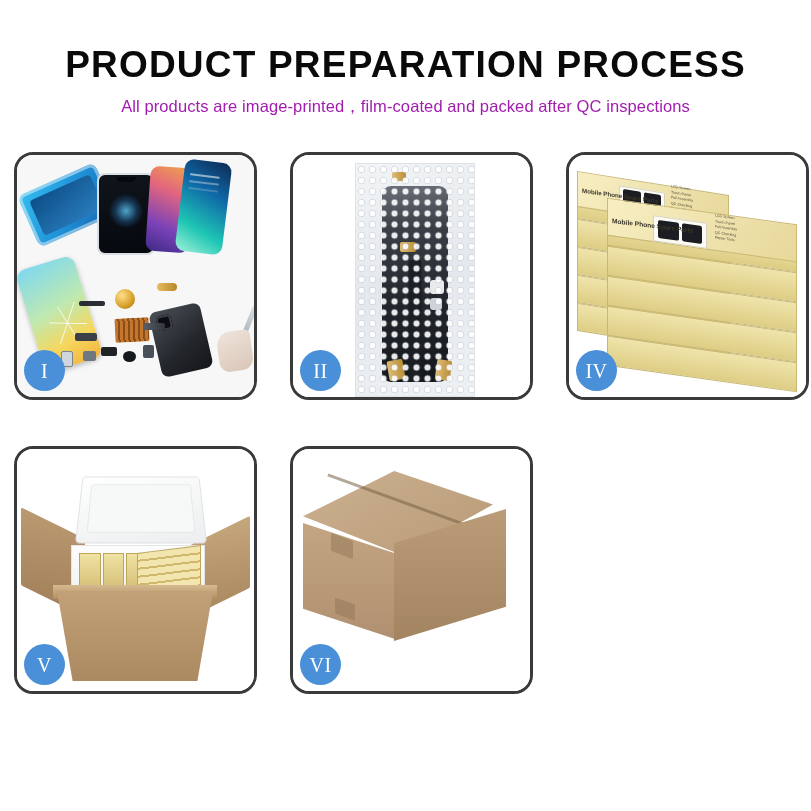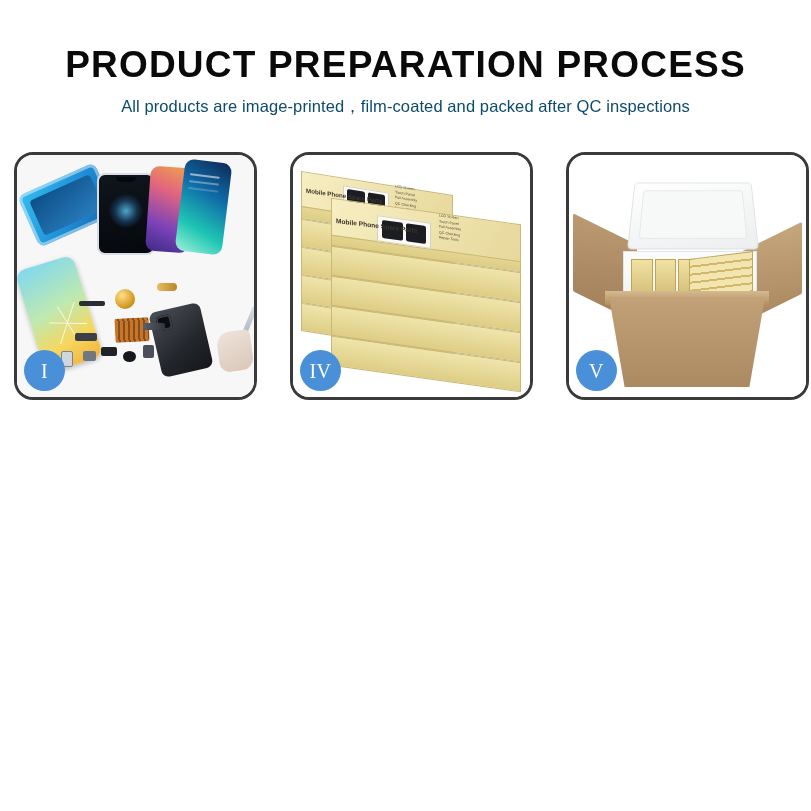--- a/index.html
+++ b/index.html
@@ -12,21 +12,21 @@
 
   
   .header{width:100%;text-align:center;padding-top:46px;}
   .title{
     font-family:"Liberation Sans", sans-serif;
     font-size:37px;font-weight:700;color:#0a0a0a;
     letter-spacing:1.2px;line-height:1.05;white-space:nowrap;
   }
   .subtitle{
     font-family:"Liberation Sans", sans-serif;
-    font-size:16.5px;font-weight:400;color:#0c4a6e;
+    font-size:16.5px;font-weight:400;color:#a21caf;
     margin-top:11px;letter-spacing:.1px;white-space:nowrap;
   }
 
   
   .grid{
     position:absolute;left:14px;top:152px;
     width:783px;height:590px;
     display:grid;
     grid-template-columns:243px 243px 243px;
     grid-template-rows:248px 248px;
@@ -364,20 +364,36 @@
         <div class="sp s6"></div>
         <div class="sp s7"></div>
         <div class="sp s8"></div>
         <div class="sp s9"></div>
         <div class="tweez"></div>
         <div class="hand"></div>
       </div>
       <div class="badge">I</div>
     </div>
 
+    <div class="card">
+      <div class="card-stage p2bg">
+        <div class="bubble-bag">
+          <div class="bw-item">
+            <div class="bw-flex"></div>
+            <div class="bw-conn"></div>
+            <div class="bw-conn2"></div>
+          </div>
+          <div class="bw-tape t1"></div>
+          <div class="bw-tape t2"></div>
+          <div class="bw-tape t3"></div>
+          <div class="bw-tape t4"></div>
+        </div>
+      </div>
+      <div class="badge">II</div>
+    </div>
 
 
     <div class="card">
       <div class="card-stage p4bg">
         <div class="stack">
           <div class="sbox sb5"></div>
           <div class="sbox sb4"></div>
           <div class="sbox sb3"></div>
           <div class="sbox sb2"></div>
           <div class="sbox sb1"></div>
@@ -427,15 +443,26 @@
           <div class="gcol"></div>
             <div class="gcol"></div>
         </div>
         <div class="goldrows2"></div>
         <div class="cartonRim"></div>
         <div class="cartonBody"></div>
       </div>
       <div class="badge">V</div>
     </div>
 
+    <div class="card">
+      <div class="card-stage p6bg">
+        <div class="ctn-top"></div>
+        <div class="ctn-seam"></div>
+        <div class="ctn-left"></div>
+        <div class="ctn-right"></div>
+        <div class="tape tp1"></div>
+        <div class="tape tp2"></div>
+      </div>
+      <div class="badge">VI</div>
+    </div>
 
   </div>
 </div>
 
 </body></html>

